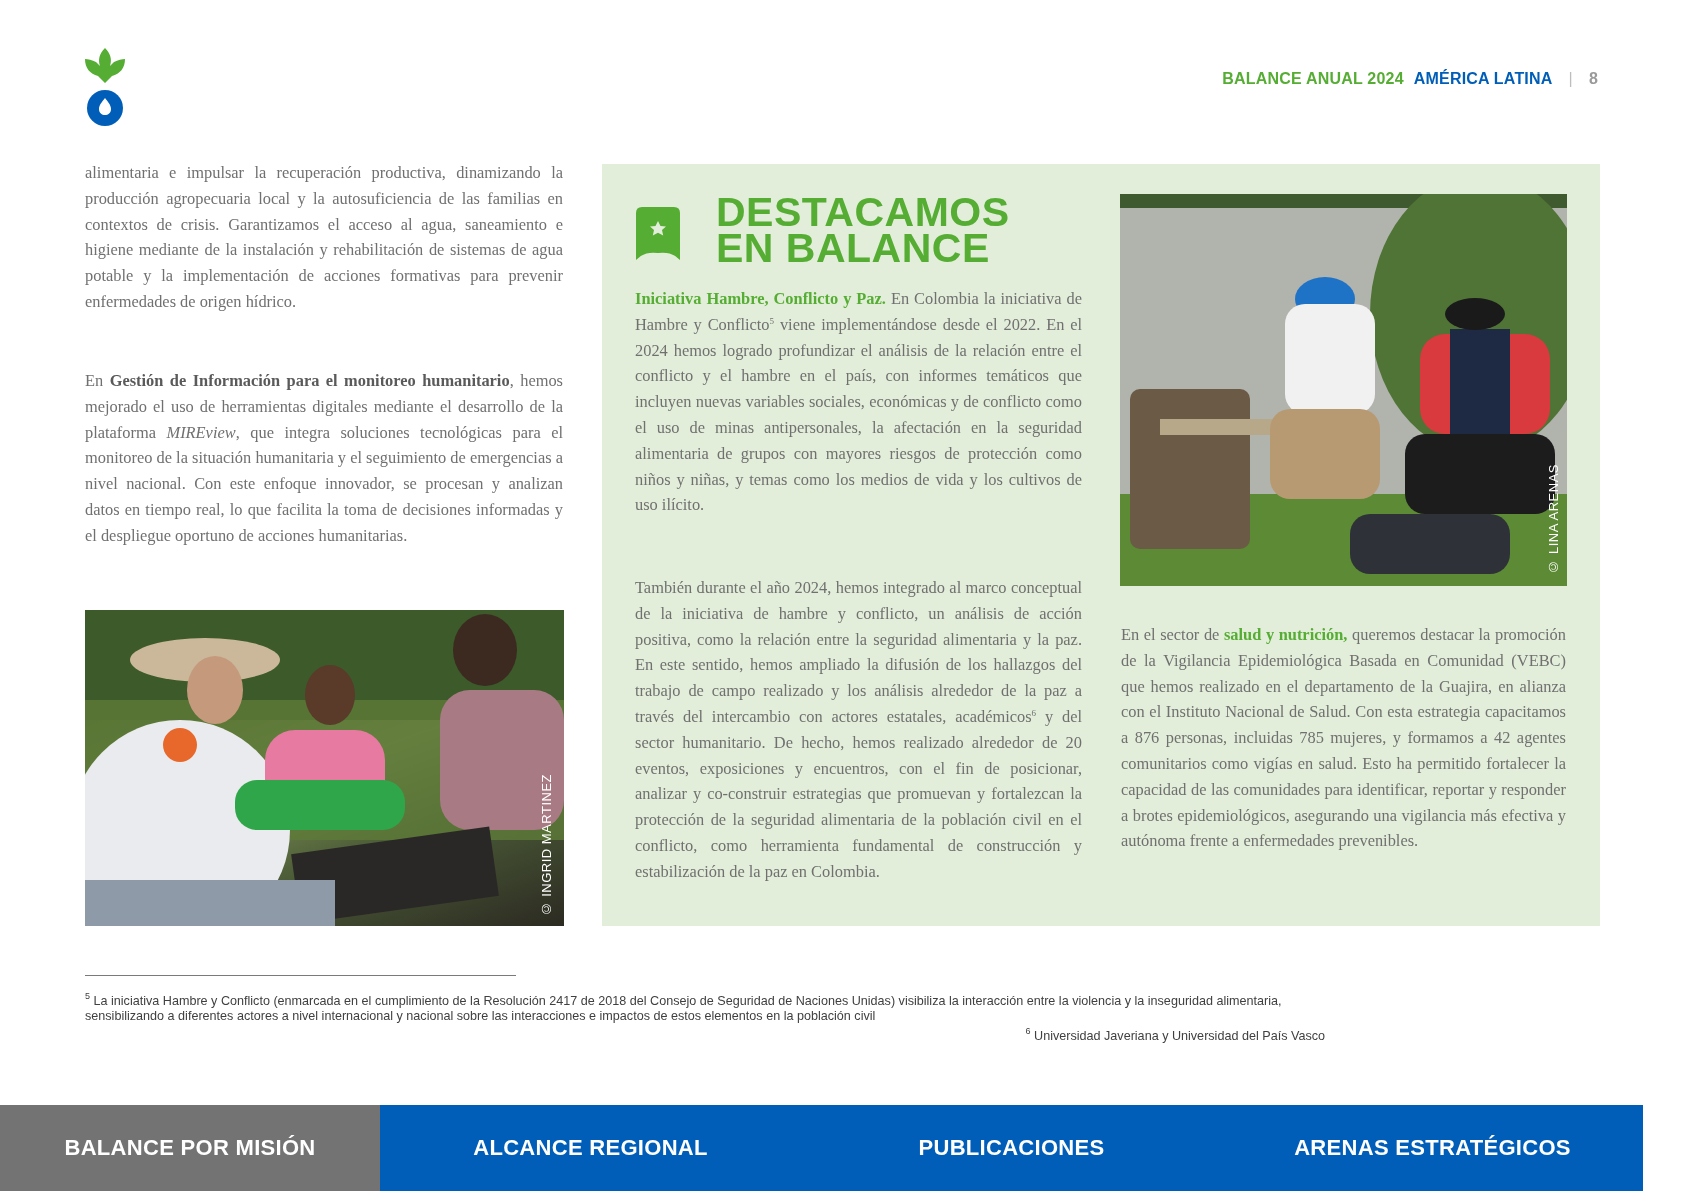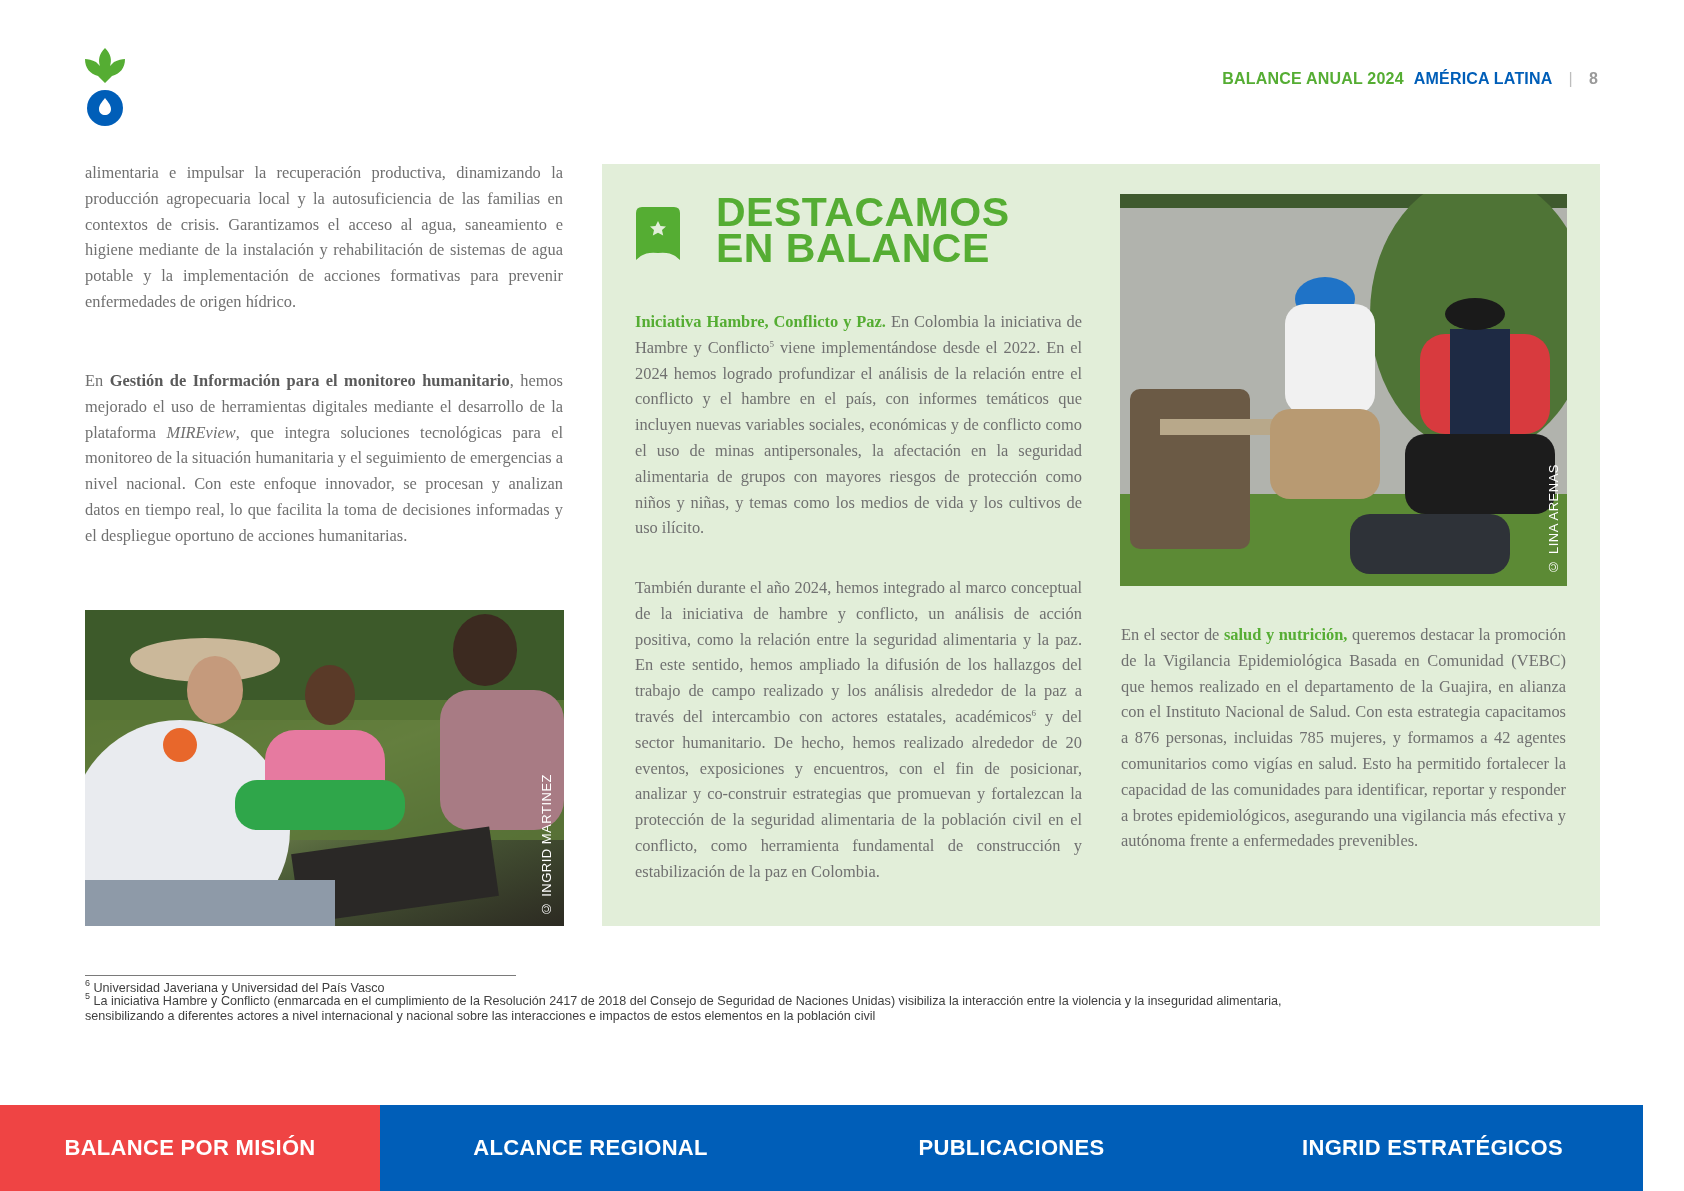--- a/index.html
+++ b/index.html
@@ -18,30 +18,30 @@
   .left2 { left:85px; top:368px; width:478px; }
   .photo { overflow:hidden; }
   .photo1 { left:85px; top:610px; width:479px; height:316px;
             background:linear-gradient(160deg,#2f4a22 0%,#566f34 30%,#7d8f55 50%,#4b5c37 70%,#2c2a22 100%); }
   .photo2 { left:1120px; top:194px; width:447px; height:392px;
             background:linear-gradient(180deg,#3e5a2e 0%,#b7b8b2 6%,#a8aaa4 40%,#8e9288 60%,#5f7a3e 85%,#3d5a25 100%); }
   .credit { color:#ffffff; font-size:13px; letter-spacing:0.5px; writing-mode:vertical-rl; transform:rotate(180deg); }
   .box { left:602px; top:164px; width:998px; height:762px; background:#e2eed9; }
   .badge { left:636px; top:207px; width:44px; height:55px; }
   .title { left:716px; top:194px; font-size:41px; line-height:36px; font-weight:bold; color:#55ad33; letter-spacing:0.5px; }
-  .mid1 { left:635px; top:309px; width:447px; }
+  .mid1 { left:635px; top:286px; width:447px; }
   .mid2 { left:635px; top:575px; width:447px; }
   .right1 { left:1121px; top:622px; width:445px; }
   .hl { color:#55ad33; font-weight:bold; }
   sup { font-size:9px; vertical-align:6px; line-height:0; }
   .rule { left:85px; top:975px; width:431px; height:1px; background:#7a7a7a; }
   .fn { left:85px; font-size:12.6px; line-height:14.5px; color:#404040; width:1240px; }
   .nav { left:0; top:1105px; width:1684px; height:86px; display:flex; }
   .nav-item { height:86px; display:flex; align-items:center; justify-content:center; color:#ffffff; font-weight:bold; font-size:22px; letter-spacing:0.3px; }
-  .nav-item.n1 { width:380px; background:#ef4444; }
+  .nav-item.n1 { width:380px; background:#737373; }
   .nav-item.blue { background:#005eb8; }
   .nav-item.n2 { width:421px;text-align:right; }
   .nav-item.n3 { width:421px; }
   .nav-item.n4 { width:421px; }
 </style>
 </head>
 <body>
 
 <div class="abs logo">
   <svg width="42" height="82" viewBox="0 0 42 82">
@@ -116,28 +116,28 @@
     <rect x="285" y="240" width="150" height="80" rx="20" fill="#1c1c1c"></rect>
     <rect x="230" y="320" width="160" height="60" rx="20" fill="#2e3238"></rect>
   </svg>
   <span class="abs credit" style="right:6px; bottom:12px;">© LINA ARENAS</span>
 </div>
 
 <p class="abs para right1" style="margin:0"><span>En el sector de </span><span class="hl">salud y nutrición,</span><span> queremos destacar la promoción de la Vigilancia Epidemiológica Basada en Comunidad (VEBC) que hemos realizado en el departamento de la Guajira, en alianza con el Instituto Nacional de Salud. Con esta estrategia capacitamos a 876 personas, incluidas 785 mujeres, y formamos a 42 agentes comunitarios como vigías en salud. Esto ha permitido fortalecer la capacidad de las comunidades para identificar, reportar y responder a brotes epidemiológicos, asegurando una vigilancia más efectiva y autónoma frente a enfermedades prevenibles.</span></p>
 
 <div class="abs rule"></div>
 <div class="abs fn" style="top:994px;"><sup>5</sup> <span>La iniciativa Hambre y Conflicto (enmarcada en el cumplimiento de la Resolución 2417 de 2018 del Consejo de Seguridad de Naciones Unidas) visibiliza la interacción entre la violencia y la inseguridad alimentaria, sensibilizando a diferentes actores a nivel internacional y nacional sobre las interacciones e impactos de estos elementos en la población civil</span></div>
-<div class="abs fn" style="top:981px;"><sup>6</sup> <span>Universidad Javeriana y Universidad del País Vasco</span></div>
+<div class="abs fn" style="top:1029px;text-align:right;"><sup>6</sup> <span>Universidad Javeriana y Universidad del País Vasco</span></div>
 
 <div class="abs nav">
   <div class="nav-item n1">
       <span>BALANCE POR MISIÓN</span>
     </div>
   <div class="nav-item blue n2">
       <span>ALCANCE REGIONAL</span>
     </div>
   <div class="nav-item blue n3">
       <span>PUBLICACIONES</span>
     </div>
   <div class="nav-item blue n4">
-      <span>INGRID ESTRATÉGICOS</span>
+      <span>ARENAS ESTRATÉGICOS</span>
     </div>
 </div>
 
 </body></html>

